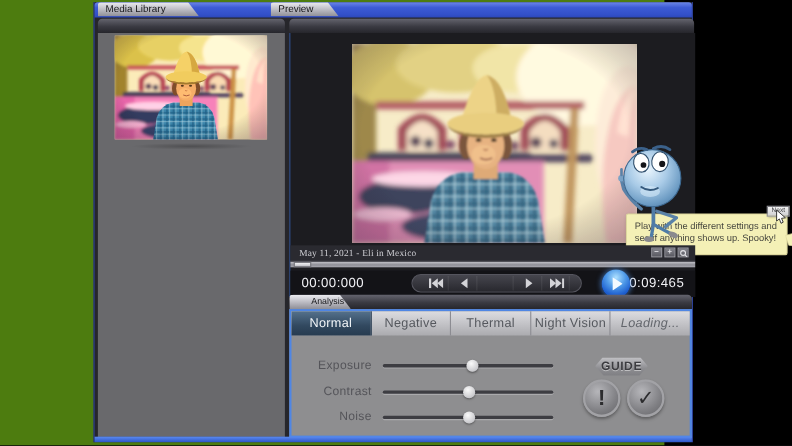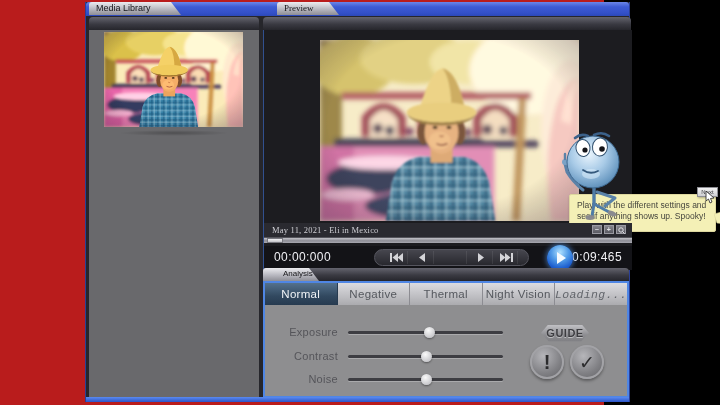--- a/index.html
+++ b/index.html
@@ -1,18 +1,18 @@
 <!DOCTYPE html>
 <html><head>
 <meta charset="utf-8">
 <style>
   html,body{margin:0;padding:0;background:#000;}
   body{width:720px;height:405px;position:relative;overflow:hidden;
        font-family:"Liberation Sans",sans-serif;-webkit-font-smoothing:antialiased;}
-  .stage{position:absolute;left:0;top:0;width:604px;height:405px;background:#b91c1c;}
+  .stage{position:absolute;left:0;top:0;width:604px;height:405px;background:#4d7c0f;}
 
   
   .window{position:absolute;left:85px;top:2px;width:545px;height:400px;
           background:#26262b;border-left:1px solid #2b3f96;border-right:1px solid #2b3f96;
           box-sizing:border-box;}
   .titlebar{position:absolute;left:0;top:0;width:100%;height:14px;box-sizing:border-box;
             background:linear-gradient(#6b86e8 0%,#3d5bd4 35%,#3350c8 80%,#2c48b8 100%);
             border-radius:3px 3px 0 0;color:#eef2ff;
             font:bold 8px "Liberation Serif",serif;letter-spacing:.3px;
             padding:2px 0 0 12px;}
@@ -74,21 +74,21 @@
                  background:#8e8e90;border:2px solid #4f86e4;box-sizing:border-box;}
   .mode-tabs{position:absolute;left:0;top:0;width:100%;height:22px;display:flex;
              background:linear-gradient(#dcdce0,#ababaf);}
   .mode-tab{flex:1;display:flex;align-items:center;justify-content:center;
             color:#55585e;font-size:11.5px;letter-spacing:.3px;
             border-right:1px solid #8c8c92;box-sizing:border-box;text-align:right;}
   .mode-tab:last-child{border-right:none;}
   .mode-tab.selected{background:linear-gradient(#5a7astitle 0,#000 0);
             background:linear-gradient(#54718c,#31485f 60%,#273b50);
             color:#f2f5f8;border-right:1px solid #273b50;}
-  .mode-tab.loading{font-style:italic;color:#63666c;font-family:Liberation Mono, monospace;}
+  .mode-tab.loading{font-style:italic;color:#63666c;}
   .slider-row{position:absolute;left:0;height:12px;width:100%;}
   .slider-label{position:absolute;left:0;top:0;width:73px;text-align:right;
                 color:#55555a;font-size:11px;letter-spacing:.3px;}
   .slider-track{position:absolute;left:83px;top:5px;width:155px;height:3px;border-radius:2px;
                 background:#3d3d42;box-shadow:0 1px 0 rgba(255,255,255,.25);}
   .slider-handle{position:absolute;top:-4px;width:11px;height:11px;border-radius:50%;
                  background:radial-gradient(circle at 40% 32%,#fafafa,#c6c6ca 75%,#aeaeb2);
                  box-shadow:0 1px 2px rgba(0,0,0,.4);}
   .guide-btn{position:absolute;left:276px;top:41px;width:48px;height:18px;
              background:linear-gradient(#c6c6ca,#8e8e92 60%,#7e7e82);
@@ -224,21 +224,21 @@
               <rect width="260" height="180" fill="#f8e8d0" opacity=".07"></rect>
             </g>
           </defs>
           <use href="#scene"></use>
         </svg>
       </div>
       <div class="thumb-shadow"></div>
     </div>
 
     <div class="tab-strip" style="left:177px;top:15px;width:368px;"></div>
-    <div class="panel-tab" style="left:191px;width:62px;font-family:Liberation Serif, serif;">
+    <div class="panel-tab" style="left:160px;width:62px;">
       <span>Preview</span>
     </div>
     <div class="preview-body">
 
       <div class="video-frame">
         <svg viewBox="0 0 260 180" preserveAspectRatio="none">
           <use href="#scene"></use>
         </svg>
       </div>
 

